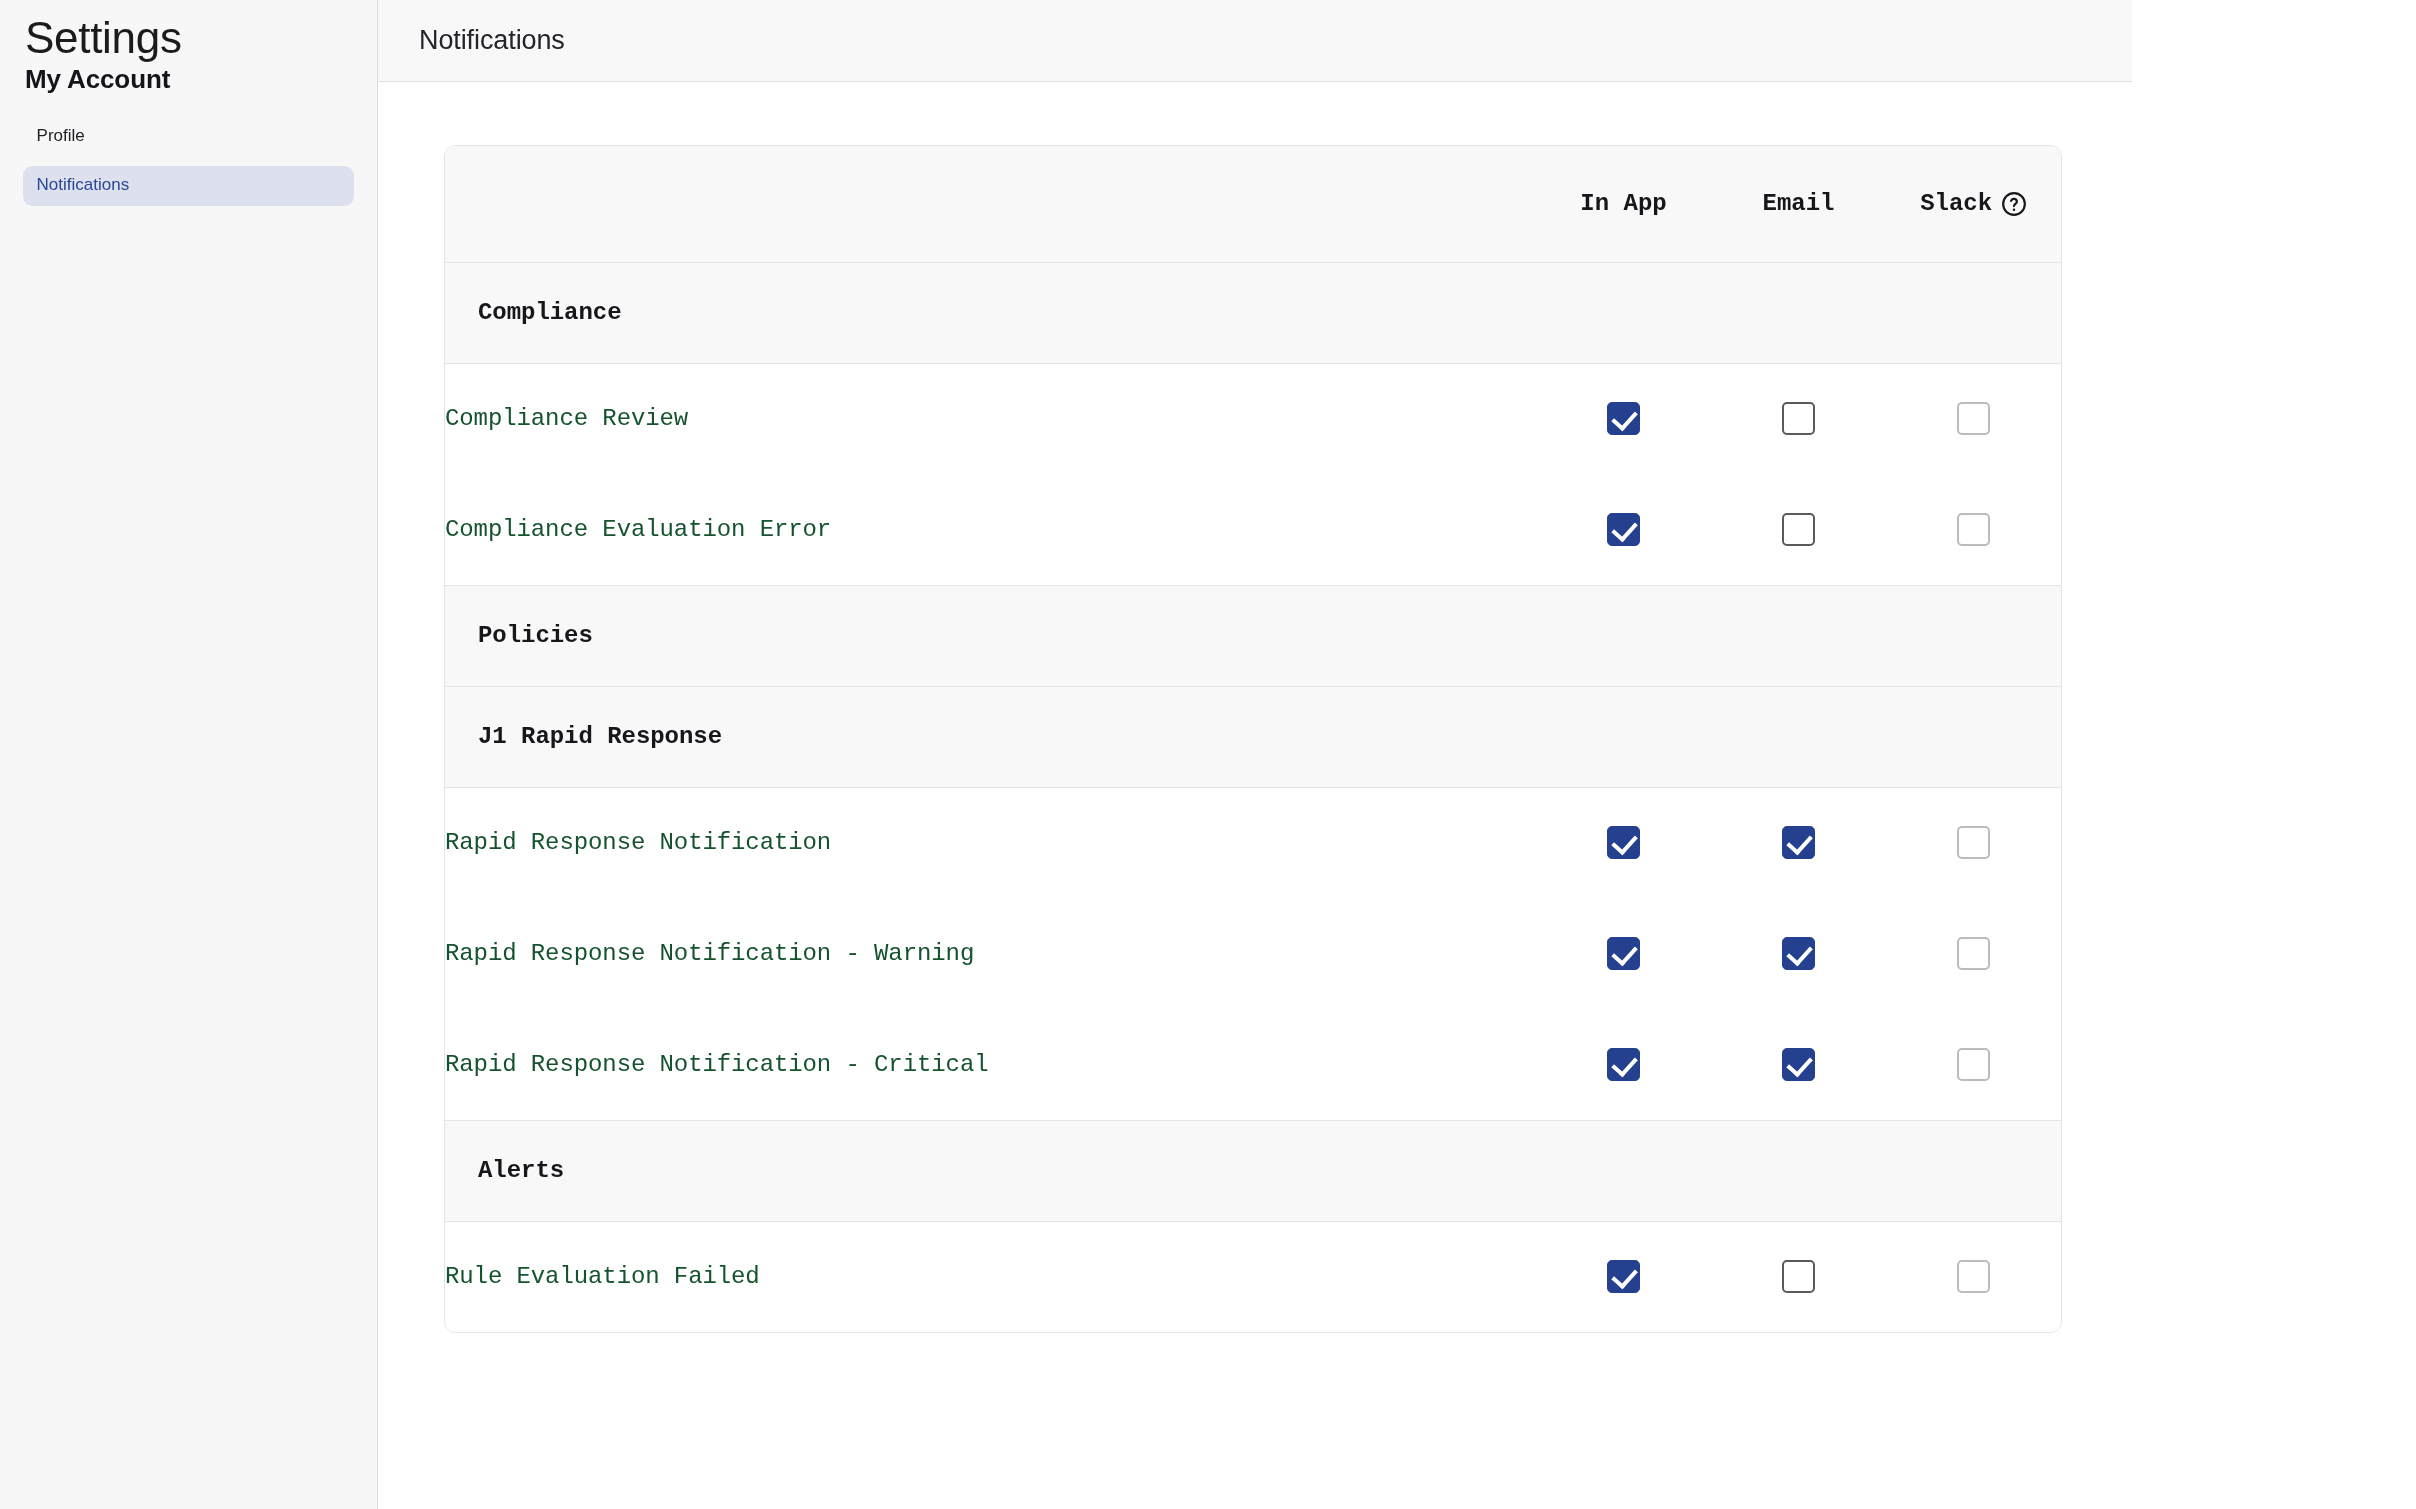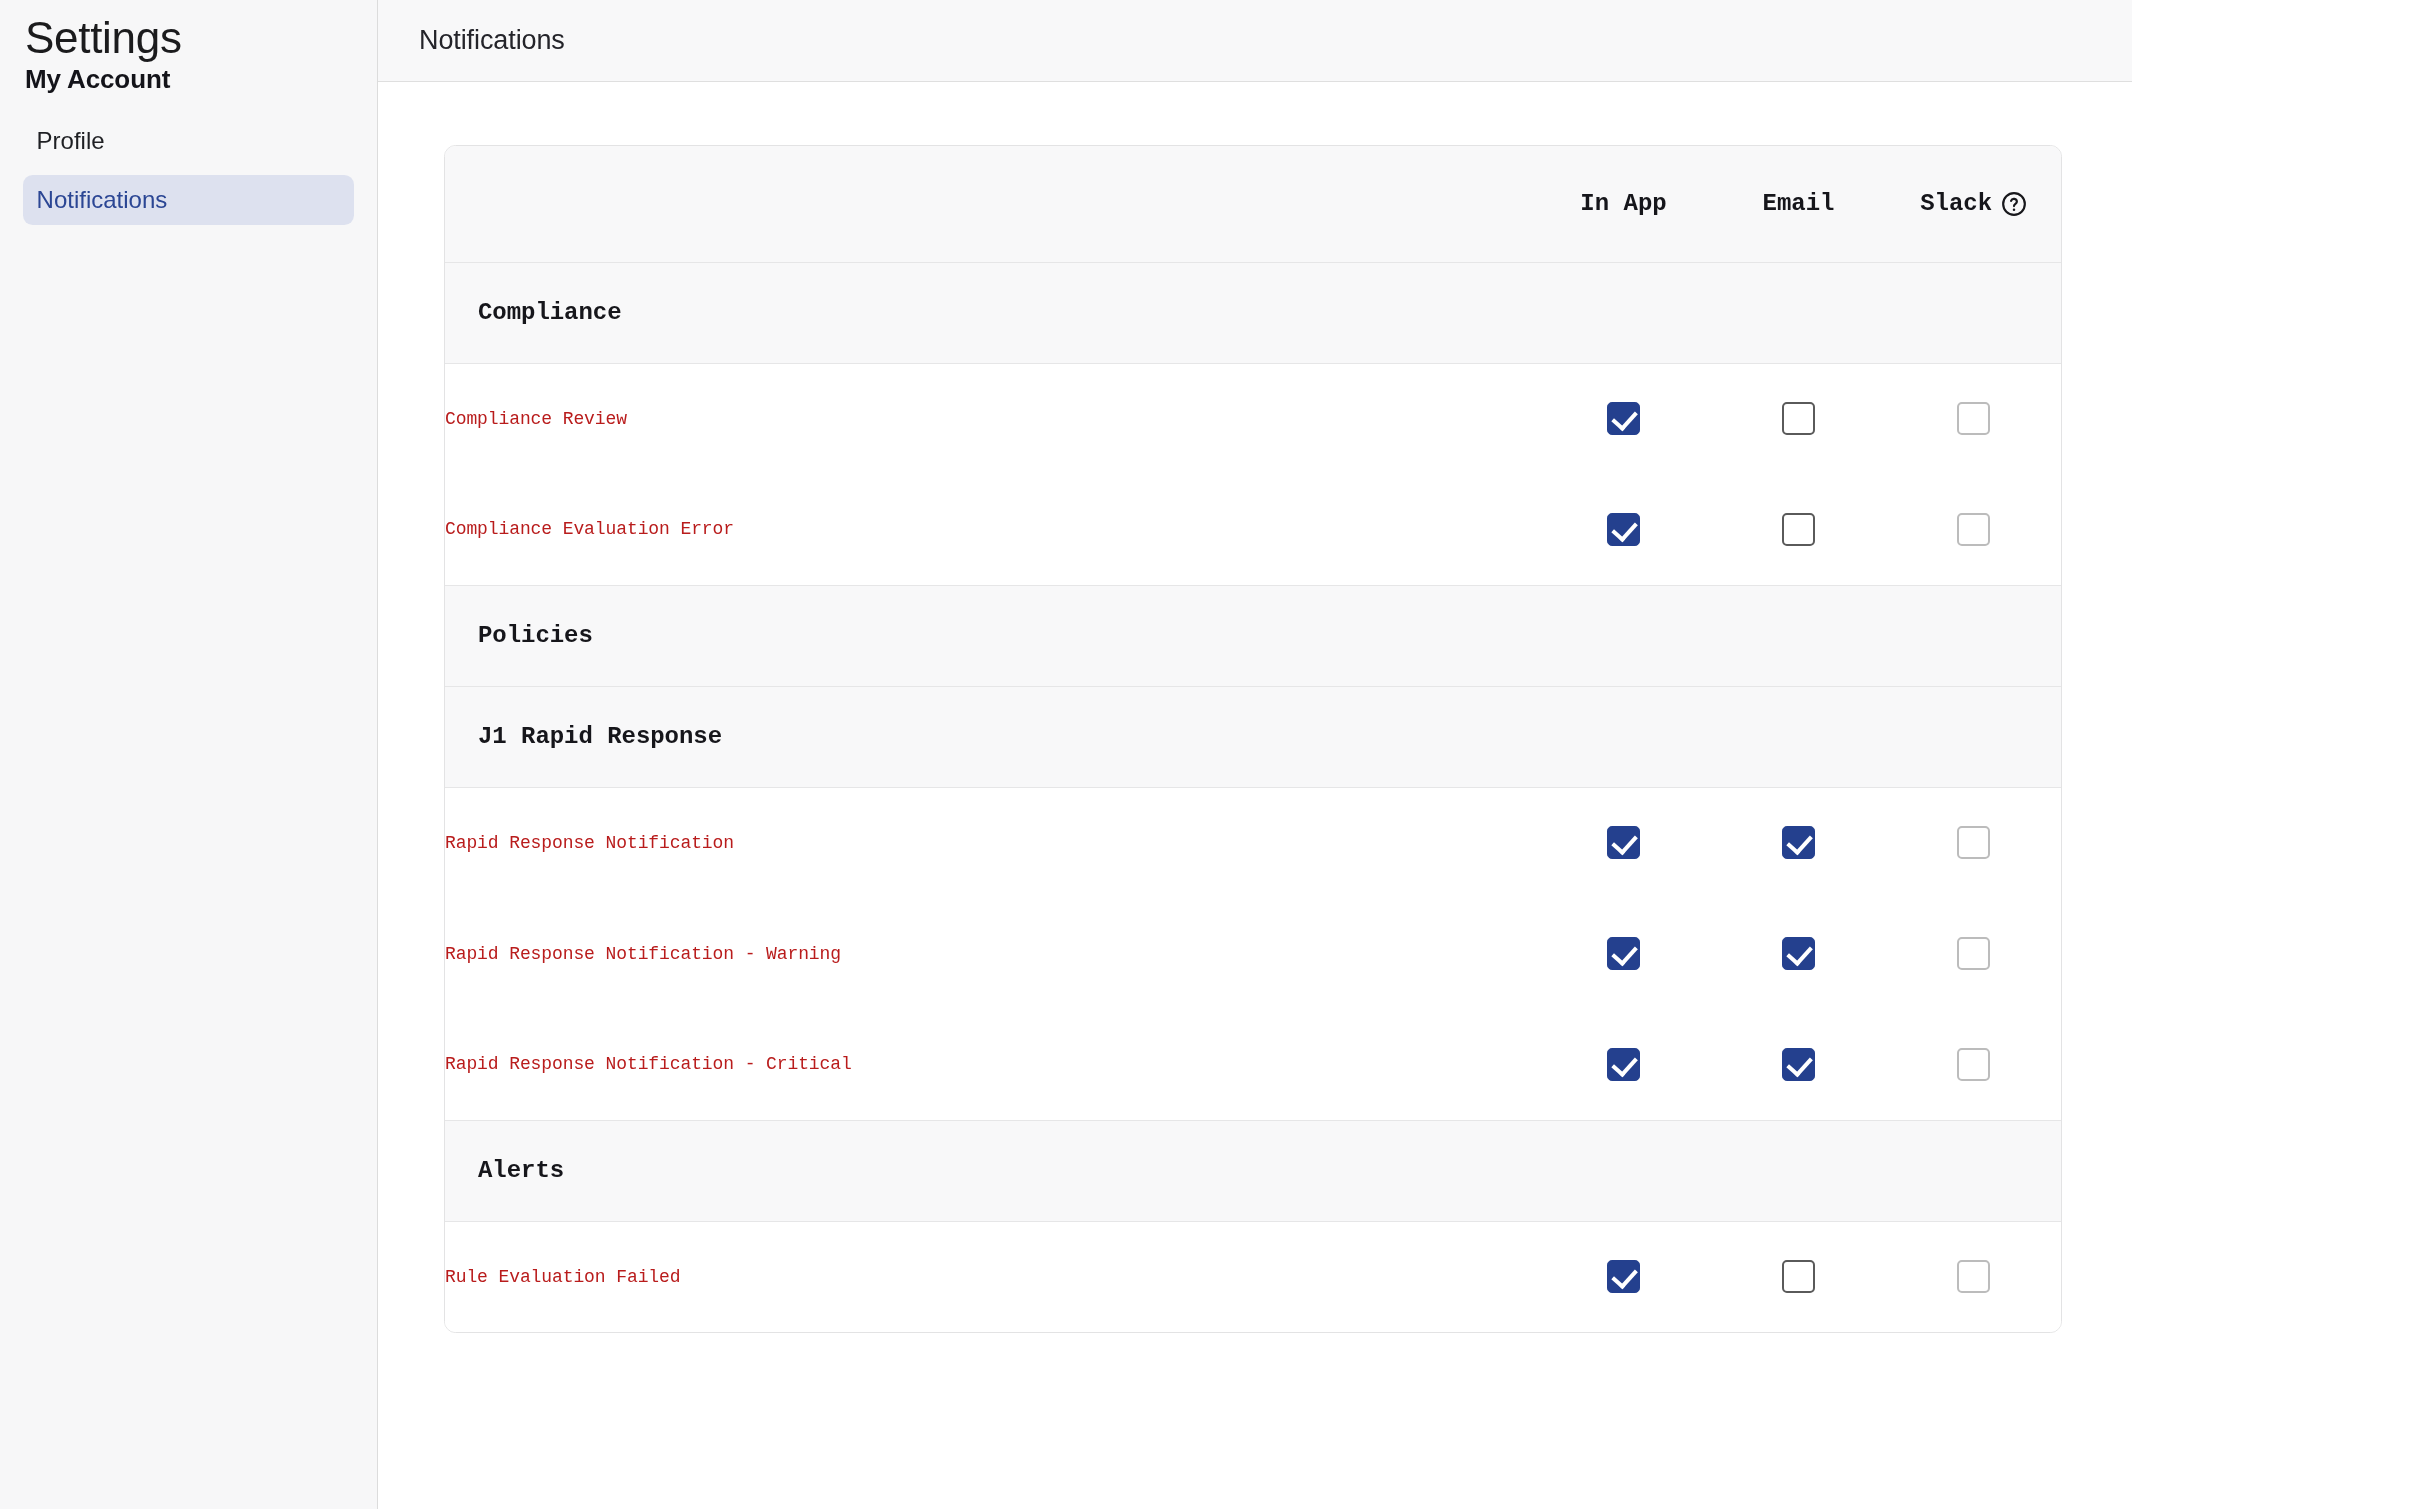--- a/index.html
+++ b/index.html
@@ -47,21 +47,21 @@
     font-size: 26px;
     font-weight: 700;
     color: #14141a;
     padding-left: 1.9px;
     margin-bottom: 21.3px;
     letter-spacing: -0.1px;
   }
 
   .nav-item {
     display: block;
-    font-size: 24px;
+    font-size: 17px;
     font-weight: 400;
     color: #1f2024;
     padding: 8.7px 13.6px;
     border-radius: 9.7px;
     margin-bottom: 8.7px;
     line-height: 1.35;
     cursor: pointer;
     white-space: nowrap;
   }
 
@@ -173,23 +173,23 @@
   
   tr.item-row td {
     height: 111px;
     vertical-align: middle;
     background: #ffffff;
     padding: 0;
   }
 
   td.td-name {
     padding-left: 33px;
-    font-size: 18px;
+    font-size: 24px;
     font-weight: 400;
-    color: #b91c1c;
+    color: #14532d;
     letter-spacing: -0.1px;
     white-space: nowrap;
   }
 
   td.td-chan { text-align: center; }
 
   
   .cb {
     display: inline-block;
     width: 33px;

